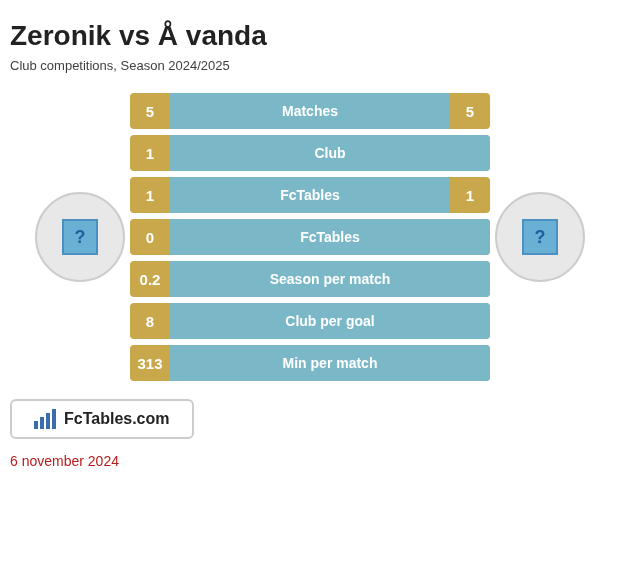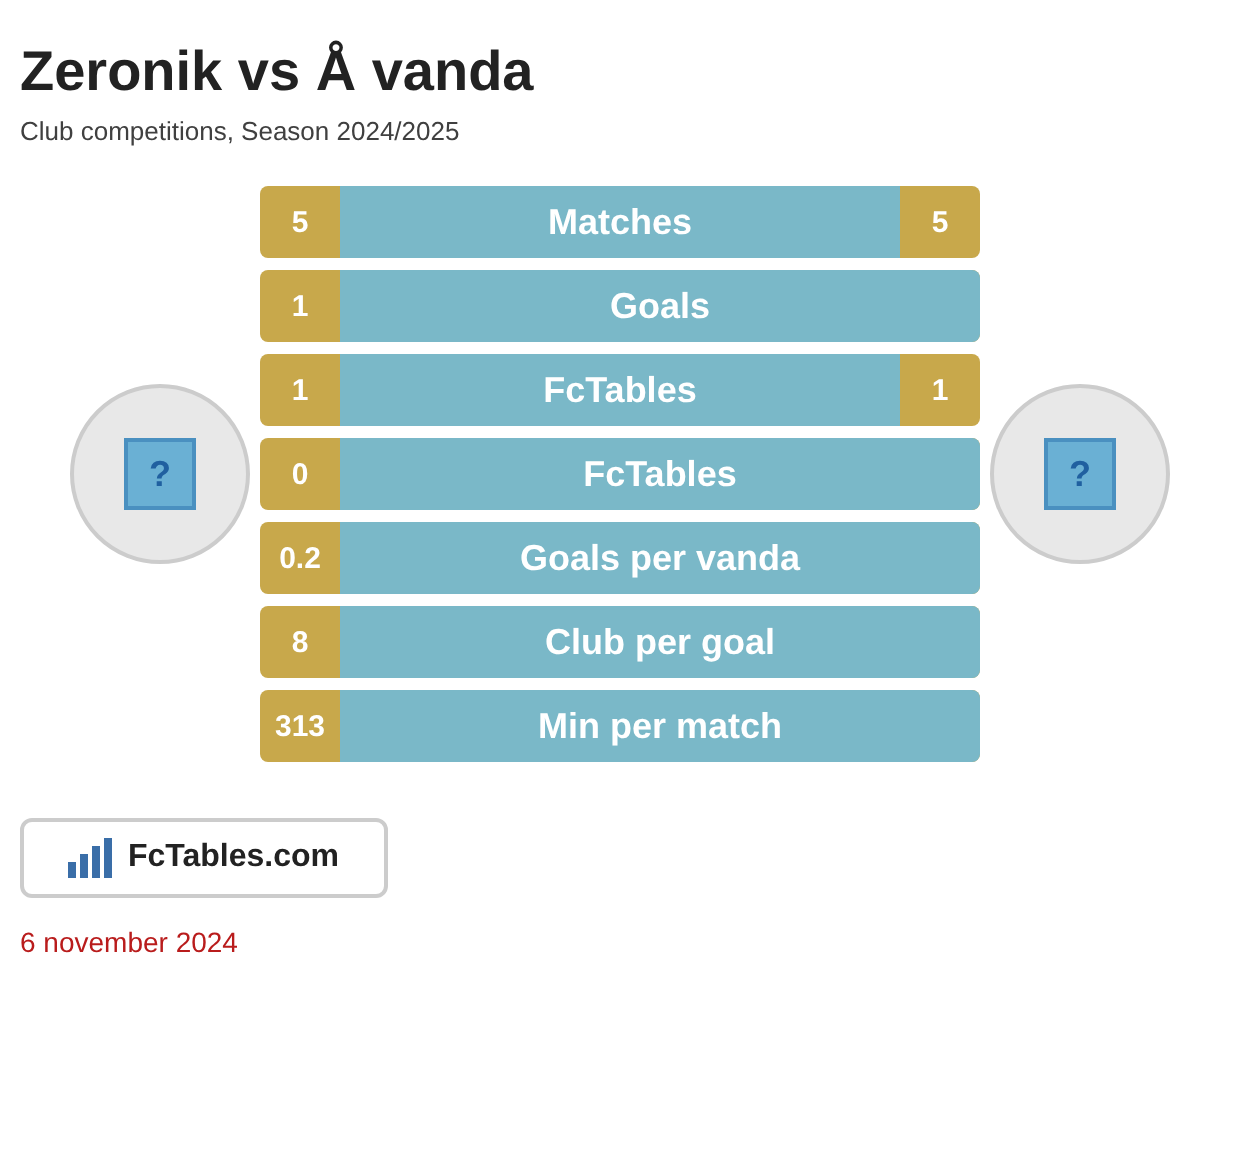--- a/index.html
+++ b/index.html
@@ -104,21 +104,21 @@
       color: #fff;
       background: #c8a84b;
       padding: 0 6px;
       flex-shrink: 0;
       z-index: 1;
     }
 
     .stat-label {
       flex: 1;
       text-align: center;
-      font-size: 18px;
+      font-size: 14px;
       font-weight: bold;
       color: #fff;
       background: #7ab8c8;
       height: 100%;
       display: flex;
       align-items: center;
       justify-content: center;
     }
 
     .stat-right-val {
@@ -130,21 +130,21 @@
       background: #c8a84b;
       padding: 0 6px;
       flex-shrink: 0;
       z-index: 1;
     }
 
     .logo-container {
       display: flex;
       align-items: center;
       justify-content: center;
-      margin-top: 28px;
+      margin-top: 18px;
     }
 
     .fctables-logo {
       background: #fff;
       border: 2px solid #ccc;
       border-radius: 6px;
       padding: 8px 22px;
       display: flex;
       align-items: center;
       gap: 8px;
@@ -190,34 +190,34 @@
     </div>
 
     <div class="stats-panel" id="stats-container">
     <div class="stat-row">
           <div class="stat-left-val">5</div>
           <div class="stat-label">Matches</div>
           <div class="stat-right-val">5</div>
         </div>
         <div class="stat-row">
           <div class="stat-left-val">1</div>
-          <div class="stat-label">Goals</div>
+          <div class="stat-label">Club</div>
         </div>
         <div class="stat-row">
           <div class="stat-left-val">1</div>
           <div class="stat-label">FcTables</div>
           <div class="stat-right-val">1</div>
         </div>
         <div class="stat-row">
           <div class="stat-left-val">0</div>
           <div class="stat-label">FcTables</div>
         </div>
         <div class="stat-row">
           <div class="stat-left-val">0.2</div>
-          <div class="stat-label">Goals per vanda</div>
+          <div class="stat-label">Season per match</div>
         </div>
         <div class="stat-row">
           <div class="stat-left-val">8</div>
           <div class="stat-label">Club per goal</div>
         </div>
         <div class="stat-row">
           <div class="stat-left-val">313</div>
           <div class="stat-label">Min per match</div>
         </div>
       </div>

